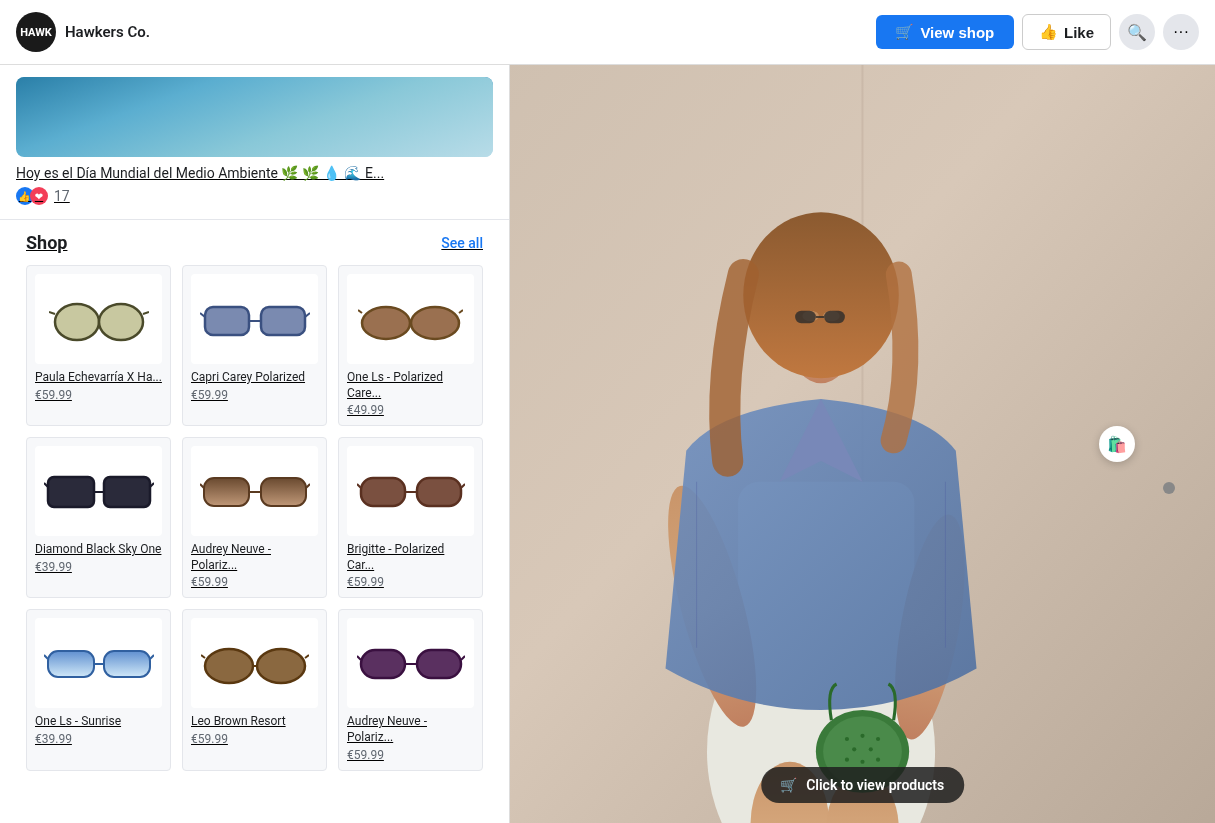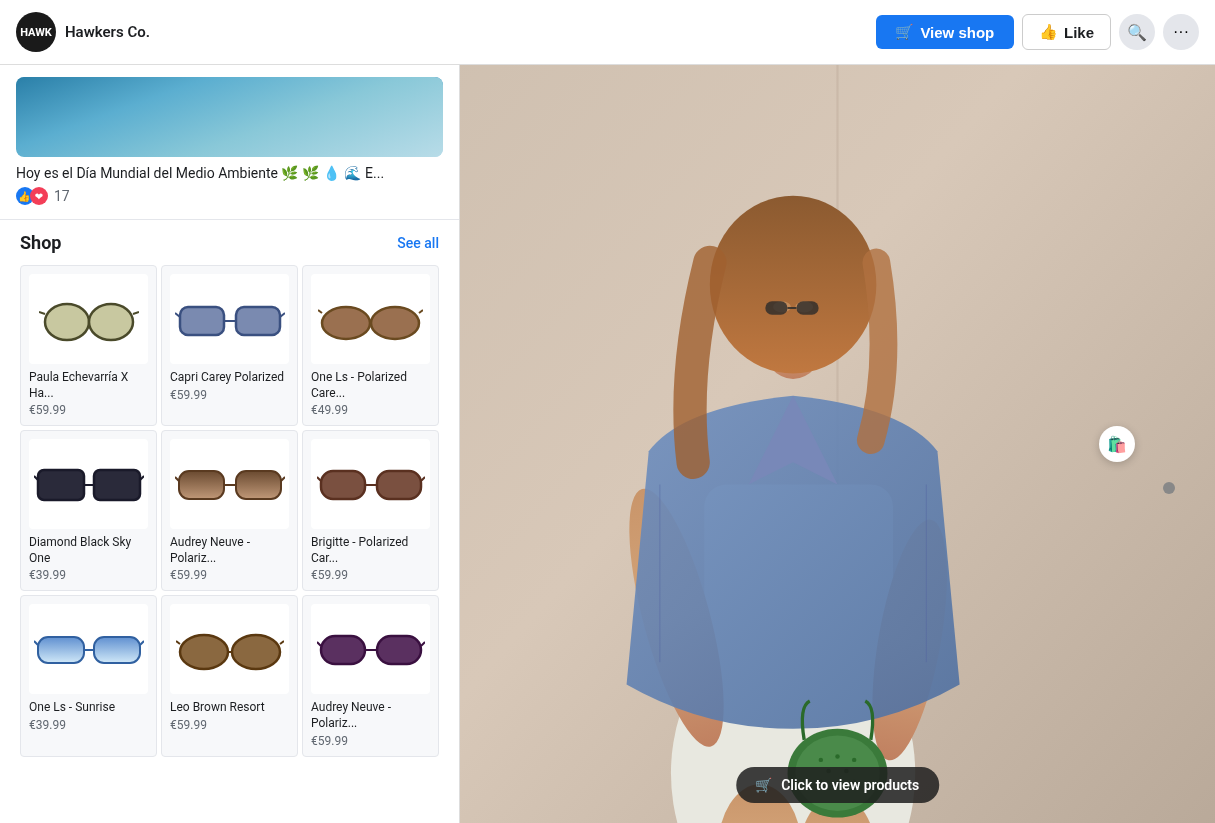--- a/index.html
+++ b/index.html
@@ -33,21 +33,21 @@
       cursor: pointer; display: flex; align-items: center; justify-content: center; font-size: 16px;
     }
 
     
     .main-layout {
       display: flex; flex: 1; overflow: hidden;
     }
 
     
     .left-panel {
-      width: 460px; flex-shrink: 0; overflow-y: auto; background: #fff; border-right: 1px solid #ddd;
+      width: 510px; flex-shrink: 0; overflow-y: auto; background: #fff; border-right: 1px solid #ddd; text-decoration: underline;
     }
 
     
     .post-preview {
       padding: 12px 16px;
       border-bottom: 1px solid #e4e6eb;
     }
     .post-image-thumb {
       width: 100%; height: 80px; background: linear-gradient(180deg, #4a9bc4 0%, #7cc4d6 40%, #b0d8e8 100%);
       border-radius: 8px; margin-bottom: 8px; object-fit: cover; overflow: hidden;
@@ -59,26 +59,26 @@
     }
     .post-text { font-size: 14px; color: #1c1e21; margin-bottom: 6px; }
     .post-reactions { display: flex; align-items: center; gap: 6px; margin-bottom: 2px; }
     .reaction-icons { display: flex; }
     .reaction-like { width: 18px; height: 18px; background: #1877f2; border-radius: 50%; display: flex; align-items: center; justify-content: center; font-size: 10px; color: white; }
     .reaction-love { width: 18px; height: 18px; background: #f33e58; border-radius: 50%; display: flex; align-items: center; justify-content: center; font-size: 10px; color: white; margin-left: -4px; }
     .reaction-count { font-size: 14px; color: #606770; }
     .post-meta { font-size: 12px; color: #606770; }
 
     
-    .shop-section { padding: 12px 20px; }
+    .shop-section { padding: 12px 26px; }
     .shop-header { display: flex; align-items: center; justify-content: space-between; margin-bottom: 12px; }
     .shop-title { font-size: 18px; font-weight: 700; color: #1c1e21; }
     .see-all-link { font-size: 14px; color: #1877f2; cursor: pointer; font-weight: 500; }
 
-    .products-grid { display: grid; grid-template-columns: repeat(3, 1fr); gap: 4px; }
+    .products-grid { display: grid; grid-template-columns: repeat(3, 1fr); gap: 11px; }
     .product-card {
       background: #f7f8fa; border: 1px solid #e4e6eb; border-radius: 4px; padding: 8px;
       cursor: pointer;
     }
     .product-image-area {
       width: 100%; height: 90px; display: flex; align-items: center; justify-content: center;
       margin-bottom: 6px; background: #fff; border-radius: 4px;
     }
     .product-name { font-size: 12px; color: #1c1e21; line-height: 1.3; margin-bottom: 2px; }
     .product-price { font-size: 12px; color: #606770; }

